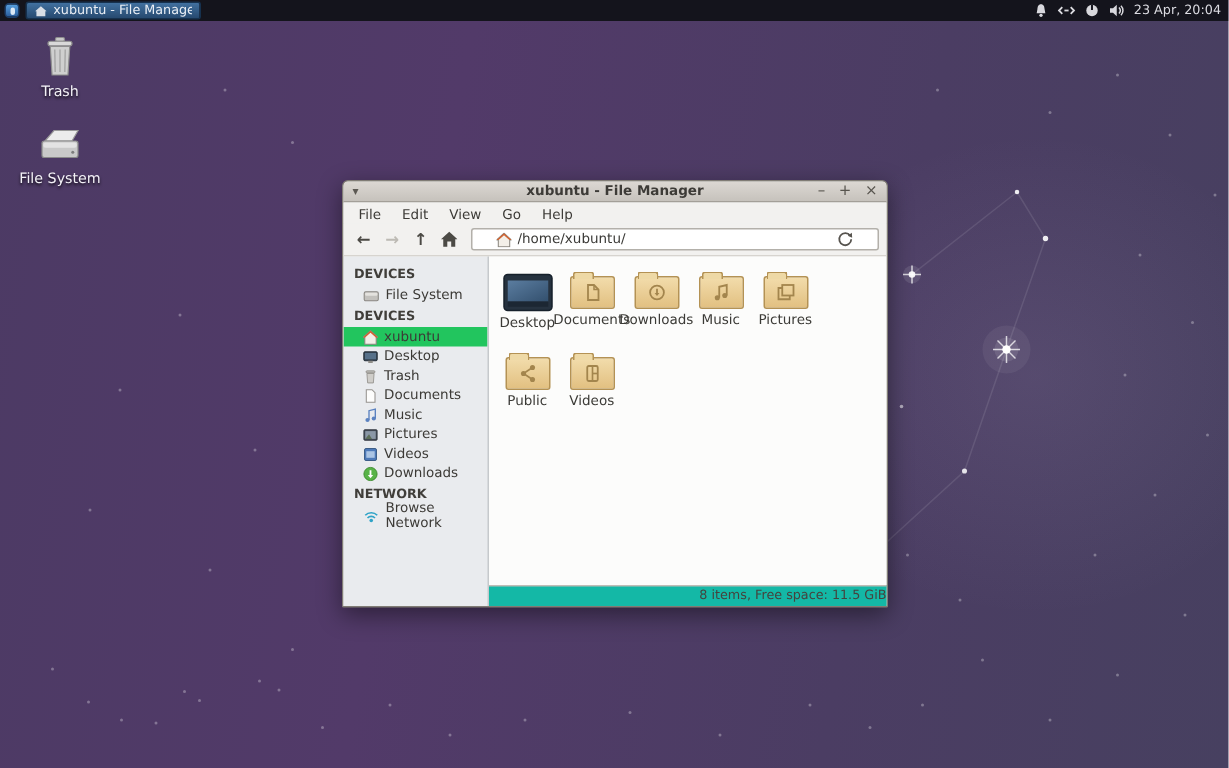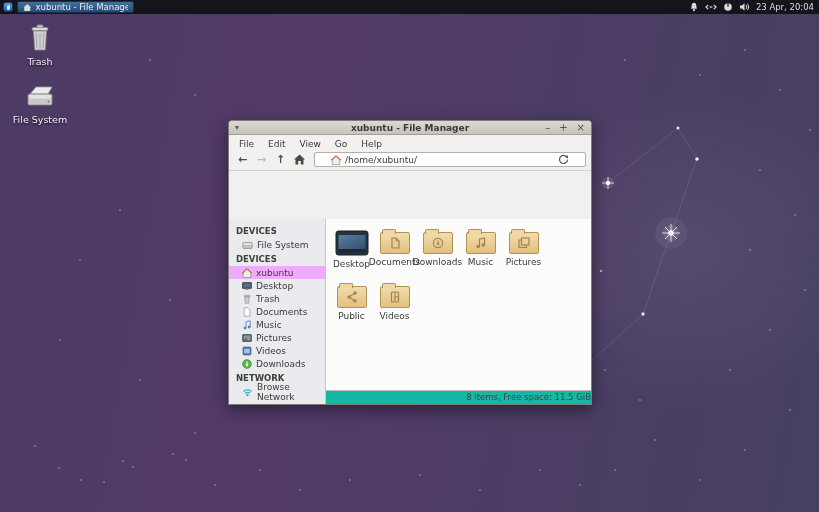--- a/index.html
+++ b/index.html
@@ -56,28 +56,28 @@
   .toolbar { height:22px; flex:0 0 22px; background:#f2f1ef; border-bottom:1px solid #d7d4cf;
     display:flex; align-items:center; padding:0 5px; gap:2px; }
   .nav-btn { width:17px; text-align:center; font-size:11px; font-weight:bold; color:#4c4a45; }
   .nav-btn.disabled { color:#bdbab4; }
   .nav-btn svg { display:block; margin:0 auto; }
   .pathbar { flex:1; height:15px; margin-left:4px; background:#fff; border:1px solid #b3b0aa;
     border-radius:2px; display:flex; align-items:center; padding:0 16px; gap:4px; }
   .pathbar input { flex:1; border:none; outline:none; font-family:inherit; font-size:9px; color:#3a3936; background:transparent; }
   .pathbar svg { flex:0 0 auto; display:block; }
 
-  .win-body { flex:1; display:flex; min-height:0;margin-top:48px; }
+  .win-body { flex:1; display:flex; min-height:0; }
   .sidebar { width:97px; flex:0 0 97px; background:#e9ebee; border-right:1px solid #c6c9cc;
     padding-top:4px; overflow:hidden; }
   .side-header { height:13px; line-height:13px; padding-left:7px; font-weight:bold;
     font-size:8.5px; color:#403e3a; margin-top:2px; }
   .side-item { height:13px; display:flex; align-items:center; gap:4px; padding-left:13px;
     font-size:9px; color:#3c3a36; cursor:default; }
-  .side-item.selected { background:#f0abfc;text-align:right; }
+  .side-item.selected { background:#22c55e;text-align:right; }
   .side-item svg { flex:0 0 auto; display:block; }
 
   .main-col { flex:1; display:flex; flex-direction:column; min-width:0; }
   .files { flex:1; background:#fcfcfb; padding:6px 4px; display:flex; flex-wrap:wrap;
     align-content:flex-start; }
   .file-cell { width:43px; height:54px; display:flex; flex-direction:column; align-items:center; cursor:default; }
   .file-cell .flabel { margin-top:3px; font-size:9px; color:#3b3a36; white-space:nowrap; }
   .folder { width:30px; height:22px; margin-top:7px; position:relative; border-radius:2px;
     background:linear-gradient(#f2dcab,#e2c081); border:1px solid #b49254;
     display:flex; align-items:center; justify-content:center; }

